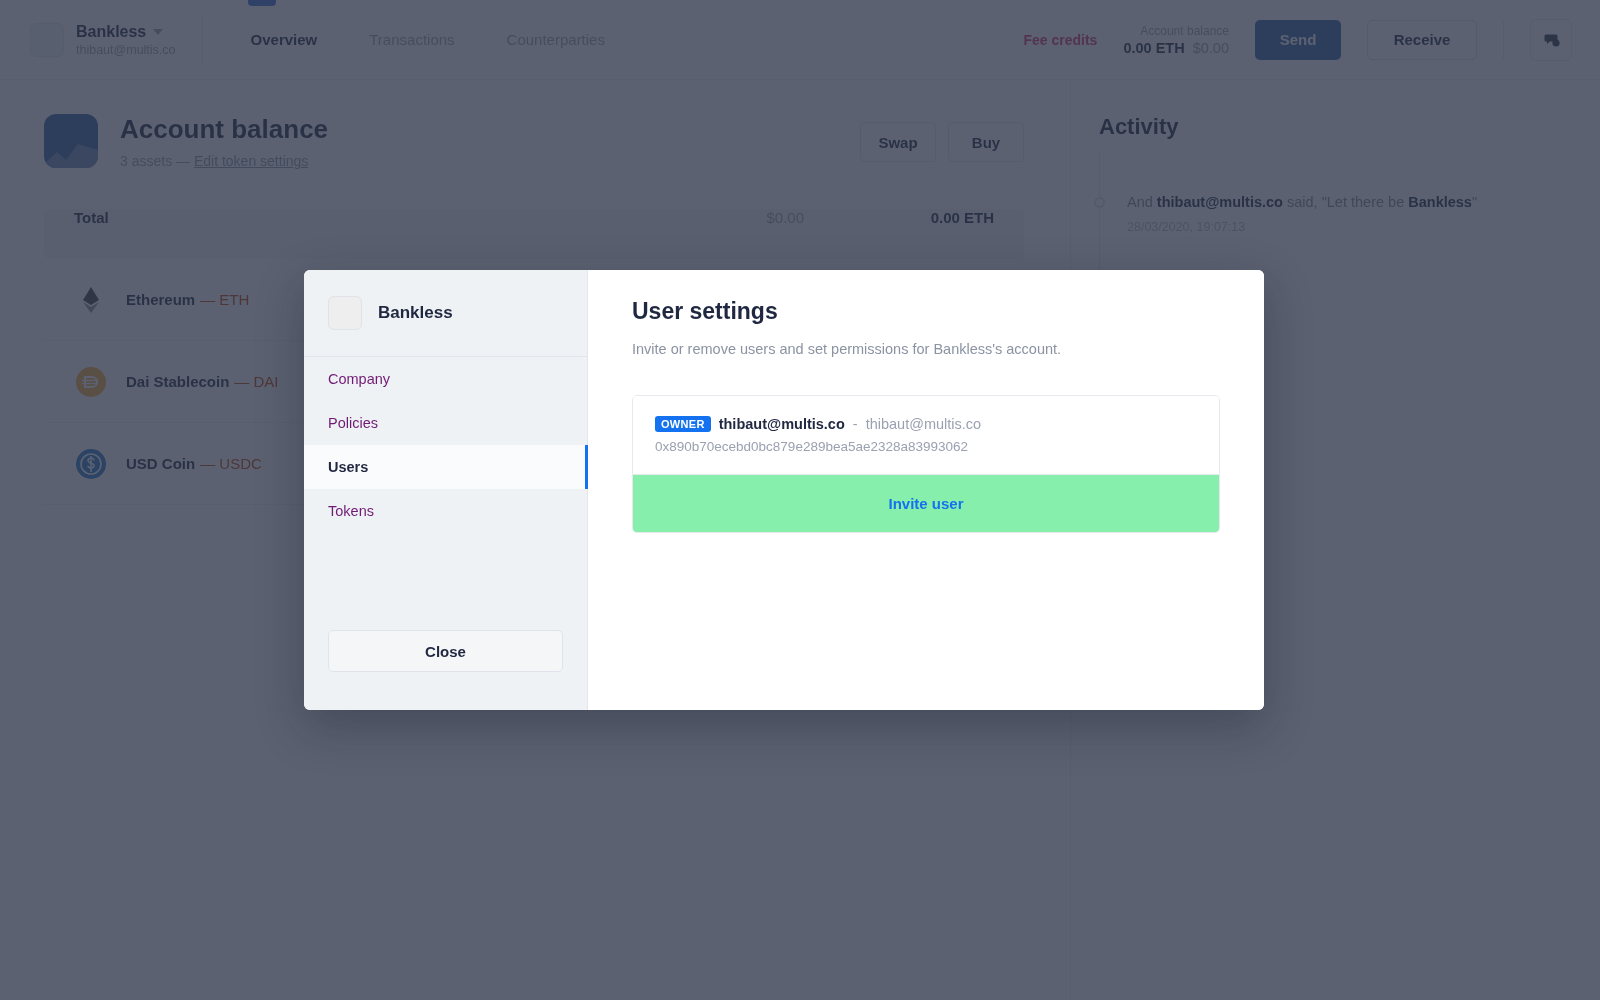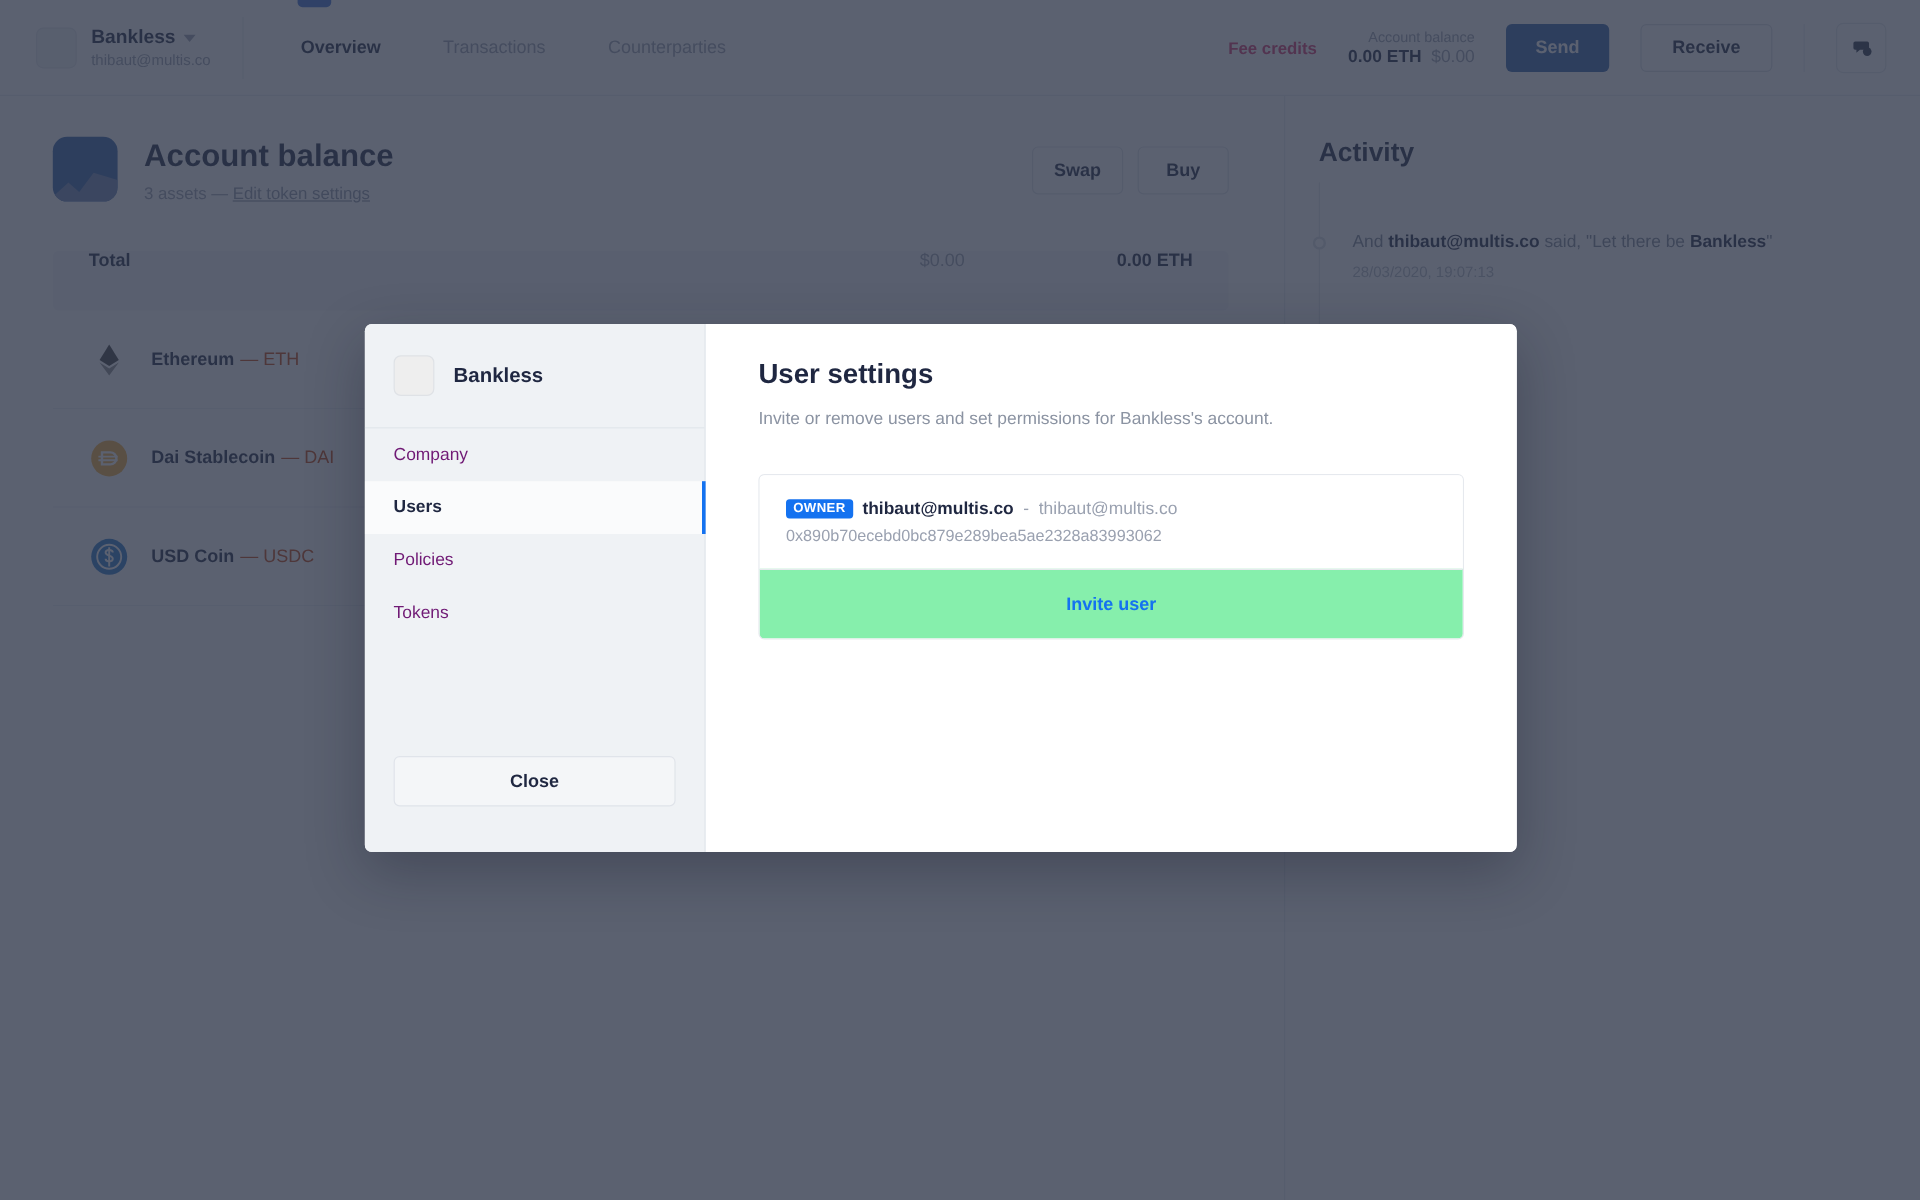--- a/index.html
+++ b/index.html
@@ -404,25 +404,25 @@
   <div class="modal-sidebar">
     <div class="ms-header">
       <div class="ms-logo"></div>
       <span class="ms-name">Bankless</span>
     </div>
 
     <div class="ms-nav">
       <div class="ms-item">
         <span>Company</span>
       </div>
+      <div class="ms-item">
+        <span>Policies</span>
+      </div>
       <div class="ms-item active">
         <span>Users</span>
-      </div>
-      <div class="ms-item">
-        <span>Policies</span>
       </div>
       <div class="ms-item">
         <span>Tokens</span>
       </div>
     </div>
 
     <div class="ms-footer">
       <button class="ms-close">Close</button>
     </div>
   </div>

